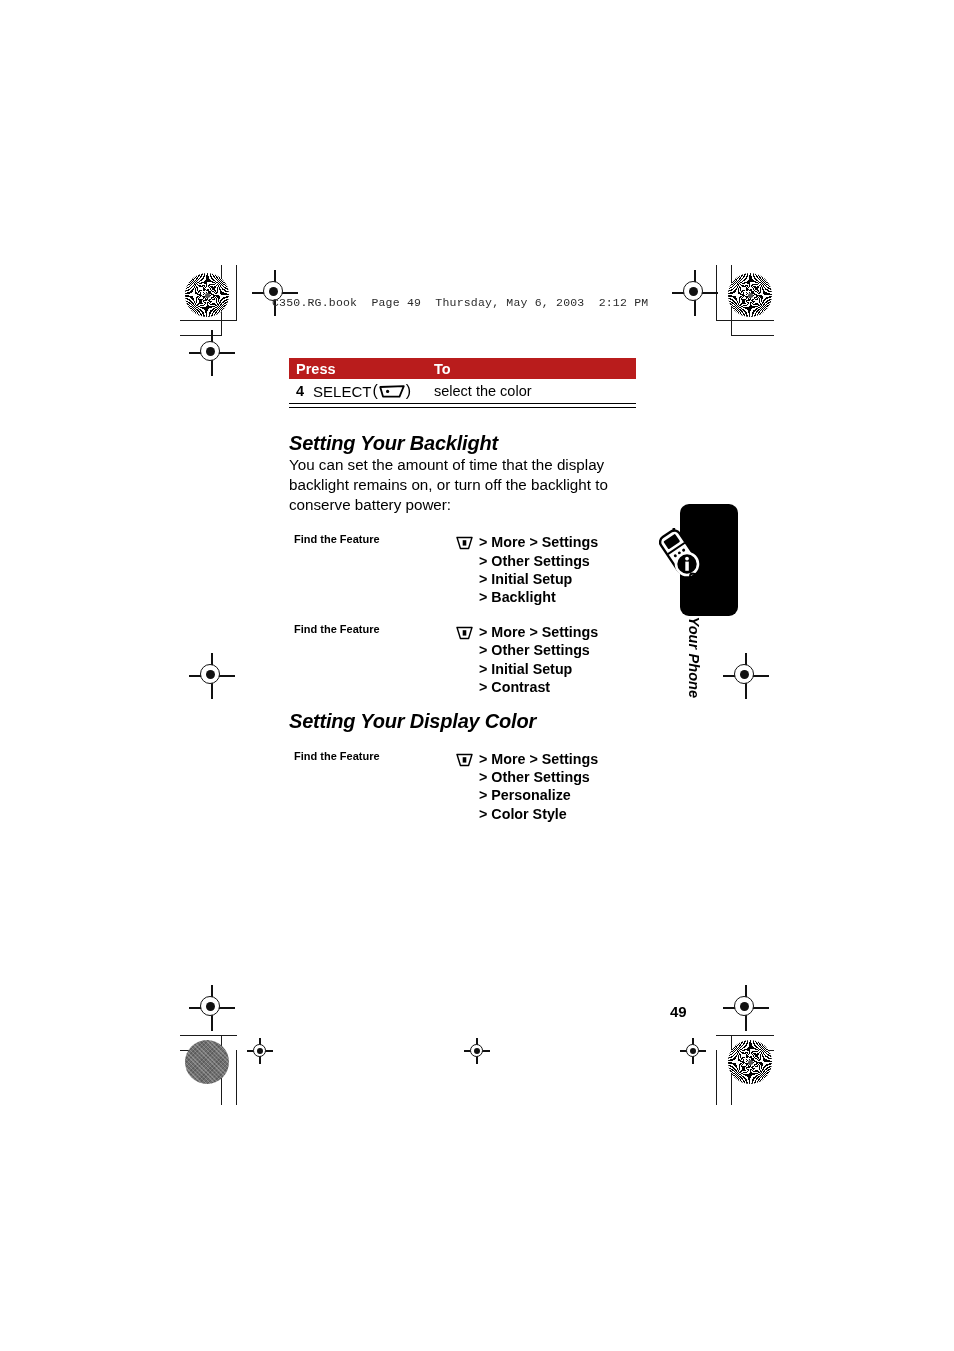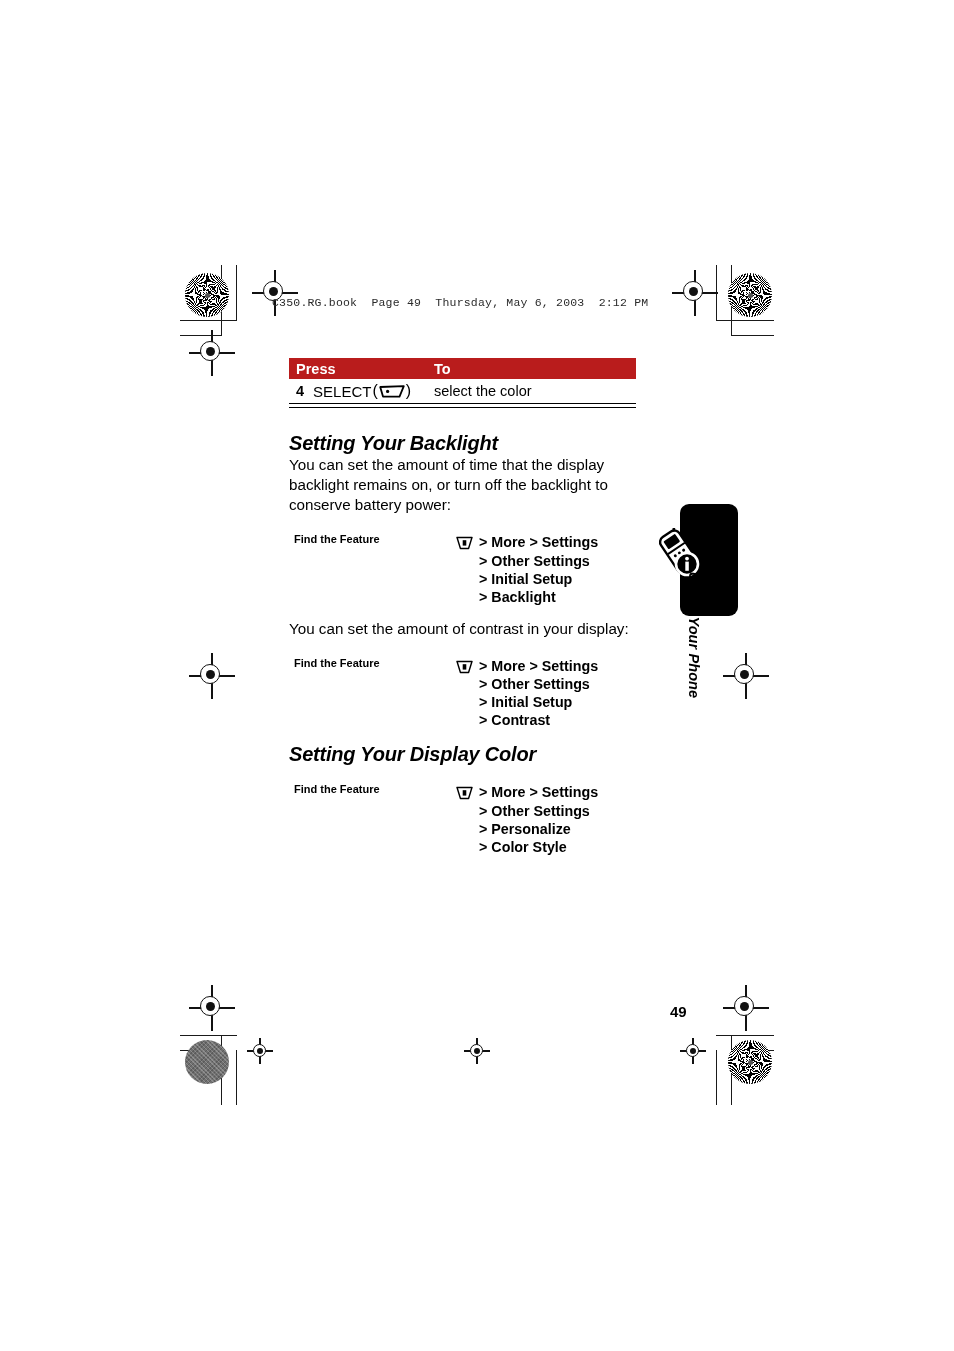--- a/index.html
+++ b/index.html
@@ -408,21 +408,20 @@
             </svg>
           </span>
           <span>&gt; More &gt; Settings</span>
         </div>
         <div class="cont">&gt; Other Settings</div>
         <div class="cont">&gt; Initial Setup</div>
         <div class="cont">&gt; Backlight</div>
       </div>
     </div>
 
-    <p class="body" style="margin-top:13px;">You can set the amount of contrast in your display:</p>
 
     <div class="fff" style="margin-top:17px;">
       <div class="fff-label">Find the Feature</div>
       <div class="fff-path">
         <div class="line1">
           <span class="menu-glyph">
             <svg width="17" height="14" viewBox="0 0 17 14">
               <path d="M1.0 1.4 L16.0 1.4 L12.6 12.4 L4.4 12.4 Z" fill="#fff" stroke="#000" stroke-width="1.5" stroke-linejoin="round"></path>
               <rect x="6.7" y="4.2" width="3.6" height="5.4" fill="#000"></rect>
             </svg>

